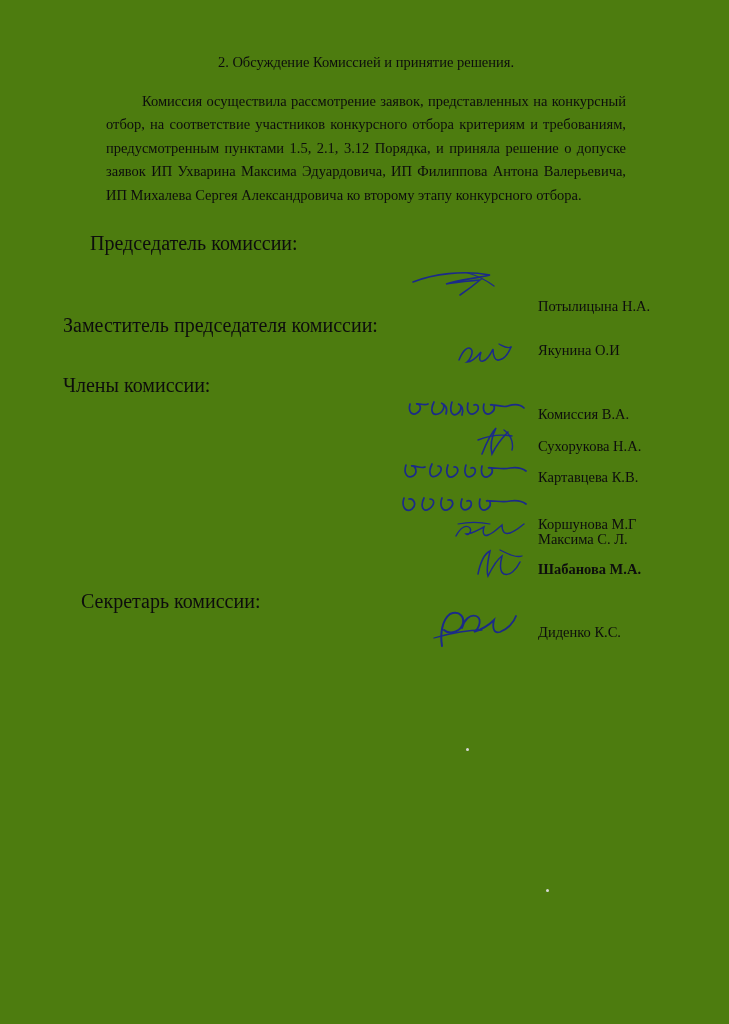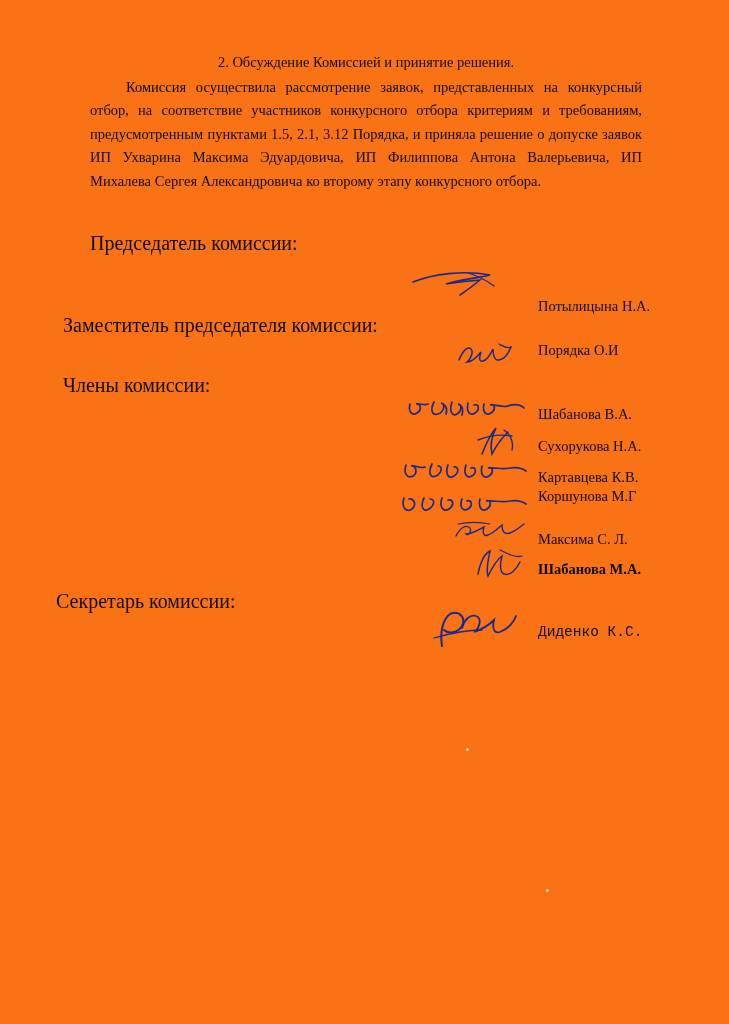--- a/index.html
+++ b/index.html
@@ -11,40 +11,40 @@
     width: 729px;
     height: 1024px;
     position: relative;
     font-family: "Liberation Serif", serif;
     color: #0d0d0d;
     overflow: hidden;
   }
   .page {
     position: absolute;
     inset: 0;
-    background: #f97316;
+    background: #4d7c0f;
   }
   .doc-body {
     position: absolute;
     left: 90px;
     top: 52px;
     width: 552px;
   }
   .section-title {
     text-align: center;
     font-size: 14.5px;
     line-height: 1.5;
     margin: 0 0 2px 0;
   }
   .paragraph {
     font-size: 14.5px;
     line-height: 1.62;
     text-align: justify;
     text-indent: 36px;
-    margin: 0;
+    margin: 16px;
     hyphens: none;
   }
   .sig-block {
     position: absolute;
     left: 0;
     width: 729px;
   }
   .role-label {
     position: absolute;
     font-size: 20px;
@@ -82,21 +82,21 @@
   <div class="doc-body">
     <p class="section-title">2. Обсуждение Комиссией и принятие решения.</p>
     <p class="paragraph">Комиссия осуществила рассмотрение заявок, представленных на конкурсный отбор, на соответствие участников конкурсного отбора критериям и требованиям, предусмотренным пунктами 1.5, 2.1, 3.12 Порядка, и приняла решение о допуске заявок ИП Ухварина Максима Эдуардовича, ИП Филиппова Антона Валерьевича, ИП Михалева Сергея Александровича ко второму этапу конкурсного отбора.</p>
   </div>
 
   <div class="sig-block">
 
     <div class="role-label" style="left:90px; top:232px;">Председатель комиссии:</div>
     <div class="role-label" style="left:63px; top:314px;">Заместитель председателя комиссии:</div>
     <div class="role-label" style="left:63px; top:374px;">Члены комиссии:</div>
-    <div class="role-label" style="left:56px; top:590px;">Секретарь комиссии:</div>
+    <div class="role-label" style="left:81px; top:590px;">Секретарь комиссии:</div>
 
     <div class="signature" style="left:408px; top:264px;">
       <svg class="sig-ink" width="110" height="34" viewBox="0 0 110 34" fill="none" aria-hidden="true">
         <path d="M5 18 C25 10, 55 6, 82 11 C70 14, 50 16, 38 20 C48 18, 62 17, 72 16 C66 21, 58 27, 52 31" stroke="#1b2a8a" stroke-width="1.6" stroke-linecap="round" fill="none"></path>
         <path d="M60 9 C70 12, 78 16, 86 22" stroke="#1b2a8a" stroke-width="1.3" stroke-linecap="round" fill="none"></path>
       </svg>
     </div>
 
     <div class="signature" style="left:455px; top:340px;">
       <svg class="sig-ink" width="66" height="30" viewBox="0 0 66 30" fill="none" aria-hidden="true">
@@ -159,27 +159,27 @@
 
     <div class="signature" style="left:424px; top:608px;">
       <svg class="sig-ink" width="96" height="44" viewBox="0 0 96 44" fill="none" aria-hidden="true">
         <path d="M18 38 C16 26, 18 12, 26 6 C36 2, 42 10, 38 18 C34 25, 24 26, 20 22" stroke="#1b2a8a" stroke-width="2" stroke-linecap="round" fill="none"></path>
         <path d="M38 20 C40 12, 46 6, 52 8 C58 10, 56 20, 50 24 C56 22, 64 18, 70 12 C68 20, 70 26, 76 24 C84 21, 90 14, 92 8" stroke="#1b2a8a" stroke-width="1.8" stroke-linecap="round" fill="none"></path>
         <path d="M10 30 C24 26, 42 22, 58 22" stroke="#1b2a8a" stroke-width="1.3" stroke-linecap="round" fill="none"></path>
       </svg>
     </div>
 
     <div class="name-label" style="top:272px;margin-top:26px;">Потылицына Н.А.</div>
-    <div class="name-label" style="top:342px;">Порядка О.И</div>
-    <div class="name-label" style="top:406px;">Шабанова В.А.</div>
+    <div class="name-label" style="top:342px;">Якунина О.И</div>
+    <div class="name-label" style="top:406px;">Комиссия В.А.</div>
     <div class="name-label" style="top:438px;">Сухорукова Н.А.</div>
     <div class="name-label" style="top:469px;">Картавцева К.В.</div>
-    <div class="name-label" style="top:488px;">Коршунова М.Г</div>
+    <div class="name-label" style="top:516px;">Коршунова М.Г</div>
     <div class="name-label" style="top:531px;">Максима С. Л.</div>
     <div class="name-label" style="top:561px;font-weight:bold;">Шабанова М.А.</div>
-    <div class="name-label" style="top:624px;font-family:Liberation Mono, monospace;">Диденко К.С.</div>
+    <div class="name-label" style="top:624px;">Диденко К.С.</div>
 
   </div>
 
   <div class="faint-mark" style="left:466px; top:748px;"></div>
   <div class="faint-mark" style="left:546px; top:889px;"></div>
 
 </div>
 
 </body></html>

